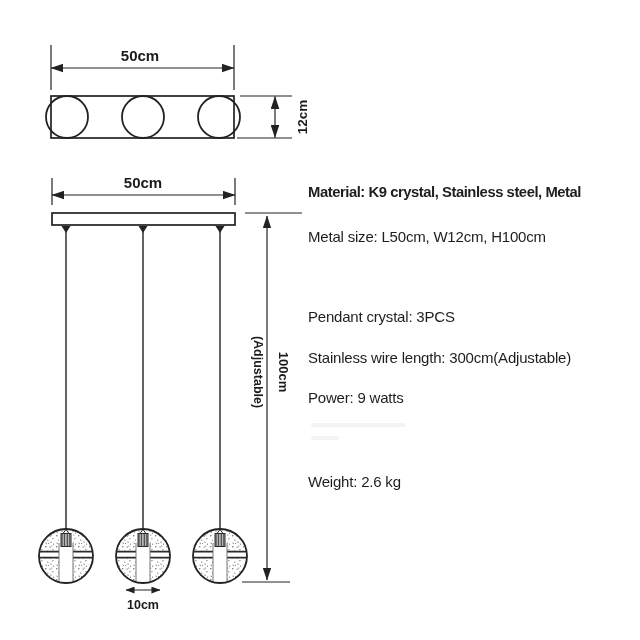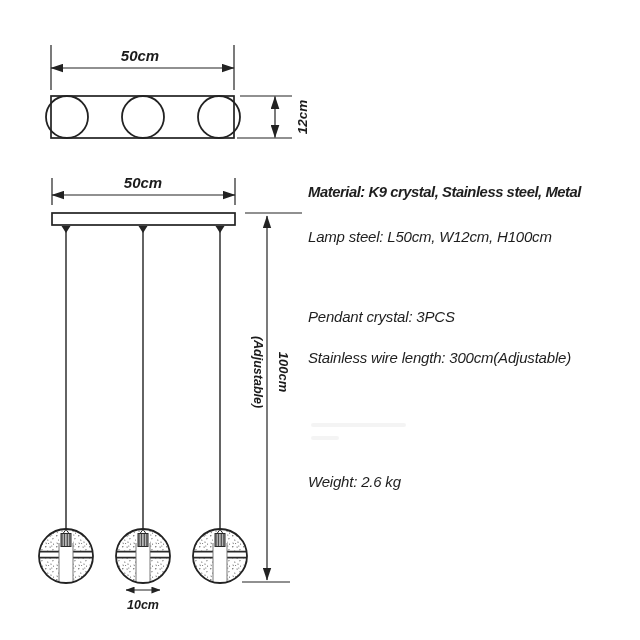--- a/index.html
+++ b/index.html
@@ -1,18 +1,18 @@
 <!DOCTYPE html>
 <html><head>
 <meta charset="utf-8">
 <style>
   html,body{margin:0;padding:0;background:#fff;}
   .canvas{
     position:relative;width:640px;height:640px;background:#ffffff;overflow:hidden;
-    font-family:"Liberation Sans", sans-serif;color:#1b1b1b;font-style:italic;
+    font-family:"Liberation Sans", sans-serif;color:#1b1b1b;
   }
   .diagram-svg{position:absolute;left:0;top:0;width:640px;height:640px;}
   .dim-label{
     font-family:"Liberation Sans", sans-serif;
     font-weight:700;fill:#1b1b1b;
   }
   .specs{position:absolute;left:0;top:0;width:640px;height:606px;border-radius:17px;}
   .spec-line{
     position:absolute;left:308px;width:330px;
     font-size:15px;line-height:19px;color:#1e1e1e;letter-spacing:-0.2px;
@@ -134,23 +134,24 @@
         <line x1="242" y1="582" x2="290" y2="582" stroke-width="1.2"></line>
         <line x1="267" y1="216" x2="267" y2="580" stroke-width="1.2" marker-start="url(#arrow)" marker-end="url(#arrow)"></line>
         <text class="dim-label" font-size="13" text-anchor="middle" stroke="none" transform="translate(279,372) rotate(90)">100cm</text>
         <text class="dim-label" font-size="12.5" text-anchor="middle" stroke="none" transform="translate(254,372) rotate(90)">(Adjustable)</text>
       </g>
     </g>
   </svg>
 
   <div class="specs">
     <div class="spec-line bold" style="top:183px">Material: K9 crystal, Stainless steel, Metal</div>
-    <div class="spec-line" style="top:227px">Lamp steel: L50cm, W12cm, H100cm</div>
+    <div class="spec-line" style="top:227px">Metal size: L50cm, W12cm, H100cm</div>
     <div class="spec-line" style="top:307px">Pendant crystal: 3PCS</div>
     <div class="spec-line" style="top:348px">Stainless wire length: 300cm(Adjustable)</div>
+    <div class="spec-line" style="top:388px">Power: 9 watts</div>
     <div class="spec-line" style="top:472px">Weight: 2.6 kg</div>
     <div class="ghost">
         <span></span>
         <span></span>
       </div>
   </div>
 
 </div>
 
 </body></html>

